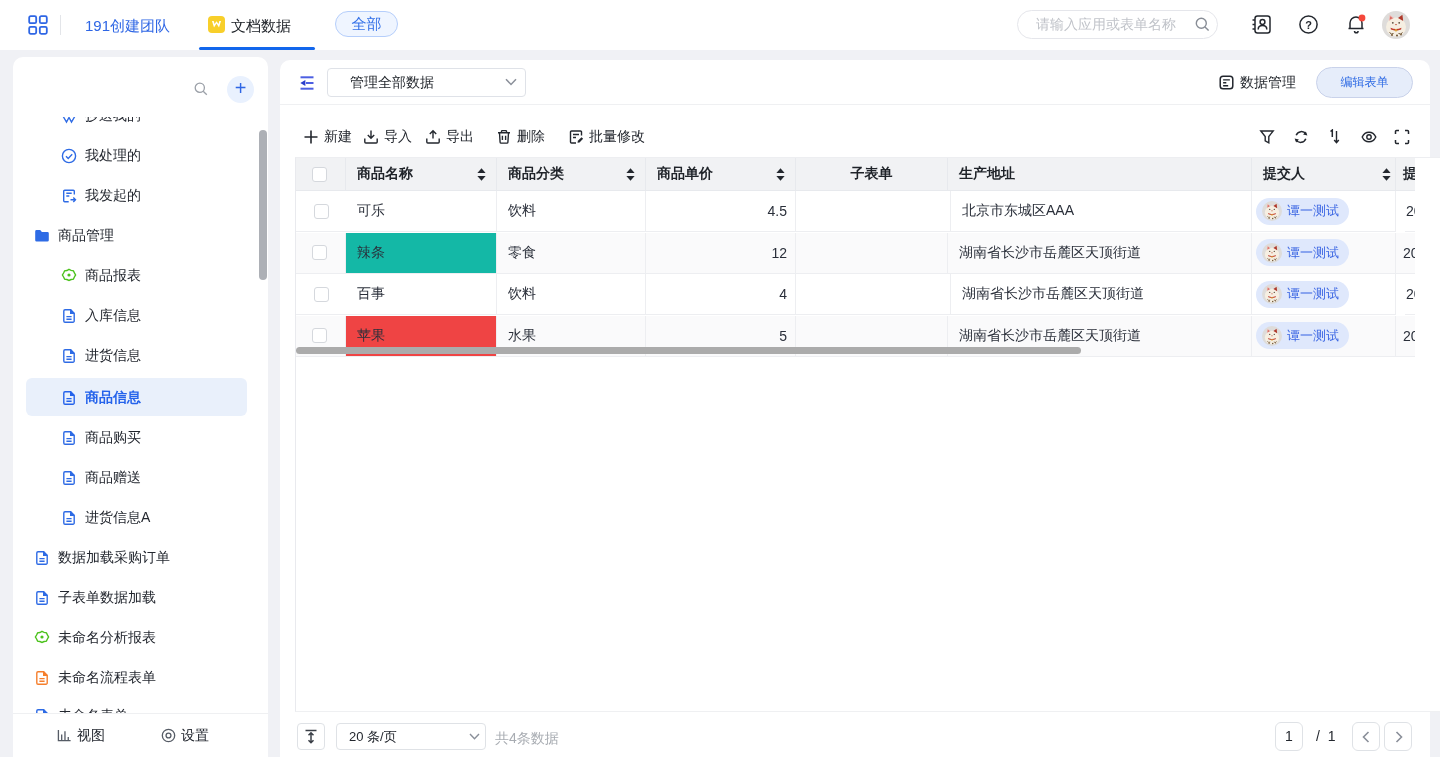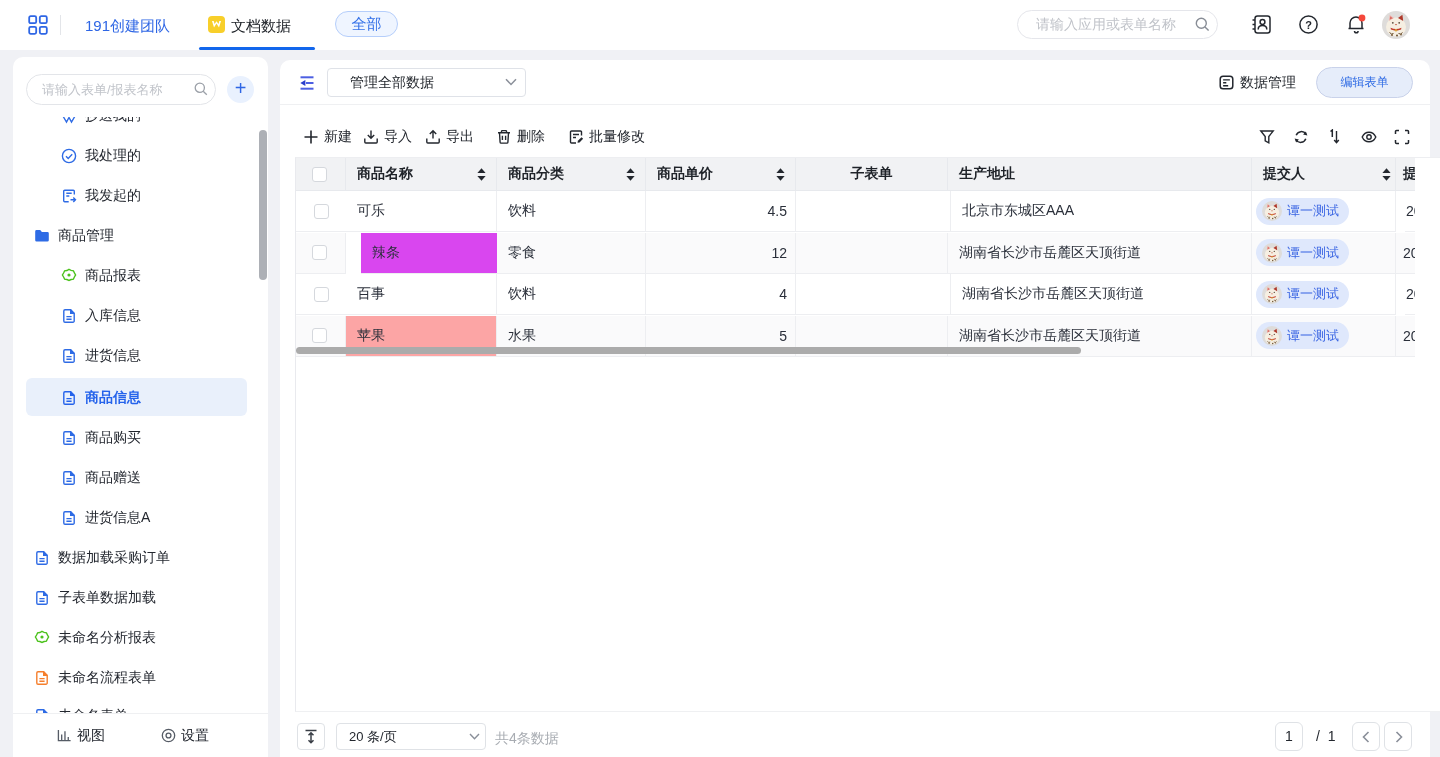--- a/index.html
+++ b/index.html
@@ -92,21 +92,20 @@
       <ellipse cx="14" cy="13.6" rx="1.1" ry="0.7" fill="#C46A57"></ellipse>
       <path d="M8.6 16.8 q5.4 2.6 10.8 0 l-0.3 1.8 q-5.1 2.2-10.2 0 Z" fill="#C13A2B"></path>
       <circle cx="14" cy="19.3" r="1.2" fill="#D9A43C"></circle>
       <path d="M7.5 21.5 q2 2.5 4 1 M16.5 22.5 q2.5 1.5 4-1" stroke="#6B5130" stroke-width="1" fill="none"></path>
       <circle cx="10" cy="24" r="1" fill="#7A5C3A"></circle>
       <circle cx="15" cy="24.6" r="1" fill="#6B5130"></circle>
       <circle cx="19" cy="23.6" r="0.9" fill="#7A5C3A"></circle>
     </svg>
 </div>
 <div id="sidebar">
-  <div class="sb-input">请输入表单/报表名称</div>
   <svg class="abs" style="left:181px;top:25px" width="14" height="14" viewBox="0 0 14 14" fill="none" stroke="#9BA0A8" stroke-width="1.3">
       <circle cx="5.8" cy="5.8" r="4.6"></circle>
       <path d="M9.2 9.2 L12.8 12.8"></path>
     </svg>
   <div class="sb-plus">+</div>
   <div class="sb-list">
     <div class="sb-sel" style="top:261px"></div>
     <div class="sb-item ind2" style="top:-21px"><svg class="ic" viewBox="0 0 16 16" fill="none" stroke="#2E6BE5" stroke-width="1.4">
           <path d="M2.5 9 L5.5 14 L8 9.5 L10.5 14 L13.5 9 M2.5 9 L1.5 4 M13.5 9 L14.5 4"></path>
         </svg>抄送我的</div>
@@ -307,21 +306,21 @@
             <circle cx="15" cy="24.6" r="1" fill="#6B5130"></circle>
             <circle cx="19" cy="23.6" r="0.9" fill="#7A5C3A"></circle>
           </svg>
           <span style="margin-left:5px">谭一测试</span>
         </span>
       </div>
     <div class="td" style="left:1109px;top:33.0px;width:10px;border-right:none;overflow:hidden;padding-left:1px">20</div>
     <div class="td" style="left:0;top:74.5px;width:50px;padding-left:16px;background:#FAFAFB">
         <span class="cb"></span>
       </div>
-    <div class="td" style="left:65px;top:74.5px;width:151px;background:#d946ef">辣条</div>
+    <div class="td" style="left:50px;top:74.5px;width:151px;background:#14b8a6">辣条</div>
     <div class="td" style="left:201px;top:74.5px;width:149px;background:#FAFAFB">零食</div>
     <div class="td" style="left:350px;top:74.5px;width:150px;justify-content:flex-end;padding-left:0;padding-right:8px;background:#FAFAFB">12</div>
     <div class="td" style="left:500px;top:74.5px;width:152px;background:#FAFAFB"></div>
     <div class="td" style="left:652px;top:74.5px;width:304px;background:#FAFAFB">湖南省长沙市岳麓区天顶街道</div>
     <div class="td" style="left:956px;top:74.5px;width:144px;padding-left:4px;background:#FAFAFB">
         <span class="chip">
           <svg width="20" height="20" viewBox="0 0 28 28" style="flex:0 0 20px">
             <circle cx="14" cy="14" r="14" fill="#DEDCDA"></circle>
             <ellipse cx="14" cy="16" rx="10" ry="9.5" fill="#F6EFE2"></ellipse>
             <path d="M6.8 10 L7.6 3.8 L12 7 Z" fill="#EFB9B4"></path>
@@ -367,21 +366,21 @@
             <circle cx="15" cy="24.6" r="1" fill="#6B5130"></circle>
             <circle cx="19" cy="23.6" r="0.9" fill="#7A5C3A"></circle>
           </svg>
           <span style="margin-left:5px">谭一测试</span>
         </span>
       </div>
     <div class="td" style="left:1109px;top:116.0px;width:10px;border-right:none;overflow:hidden;padding-left:1px">20</div>
     <div class="td" style="left:0;top:157.5px;width:50px;padding-left:16px;background:#FAFAFB">
         <span class="cb"></span>
       </div>
-    <div class="td" style="left:50px;top:157.5px;width:151px;background:#fca5a5">苹果</div>
+    <div class="td" style="left:50px;top:157.5px;width:151px;background:#ef4444">苹果</div>
     <div class="td" style="left:201px;top:157.5px;width:149px;background:#FAFAFB">水果</div>
     <div class="td" style="left:350px;top:157.5px;width:150px;justify-content:flex-end;padding-left:0;padding-right:8px;background:#FAFAFB">5</div>
     <div class="td" style="left:500px;top:157.5px;width:152px;background:#FAFAFB"></div>
     <div class="td" style="left:652px;top:157.5px;width:304px;background:#FAFAFB">湖南省长沙市岳麓区天顶街道</div>
     <div class="td" style="left:956px;top:157.5px;width:144px;padding-left:4px;background:#FAFAFB">
         <span class="chip">
           <svg width="20" height="20" viewBox="0 0 28 28" style="flex:0 0 20px">
             <circle cx="14" cy="14" r="14" fill="#DEDCDA"></circle>
             <ellipse cx="14" cy="16" rx="10" ry="9.5" fill="#F6EFE2"></ellipse>
             <path d="M6.8 10 L7.6 3.8 L12 7 Z" fill="#EFB9B4"></path>

